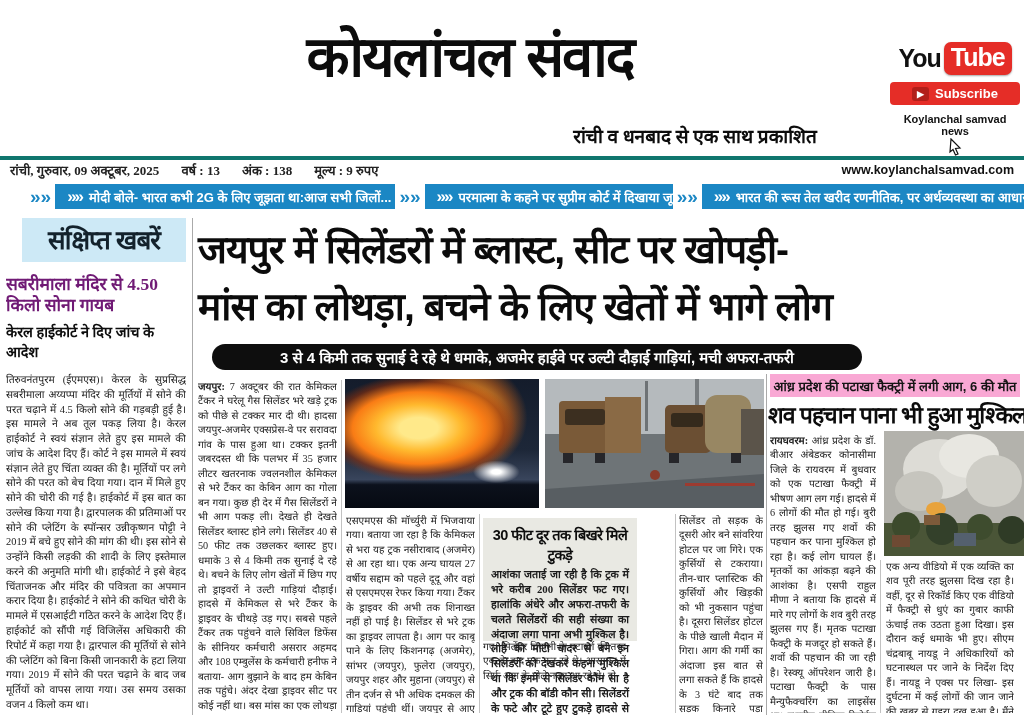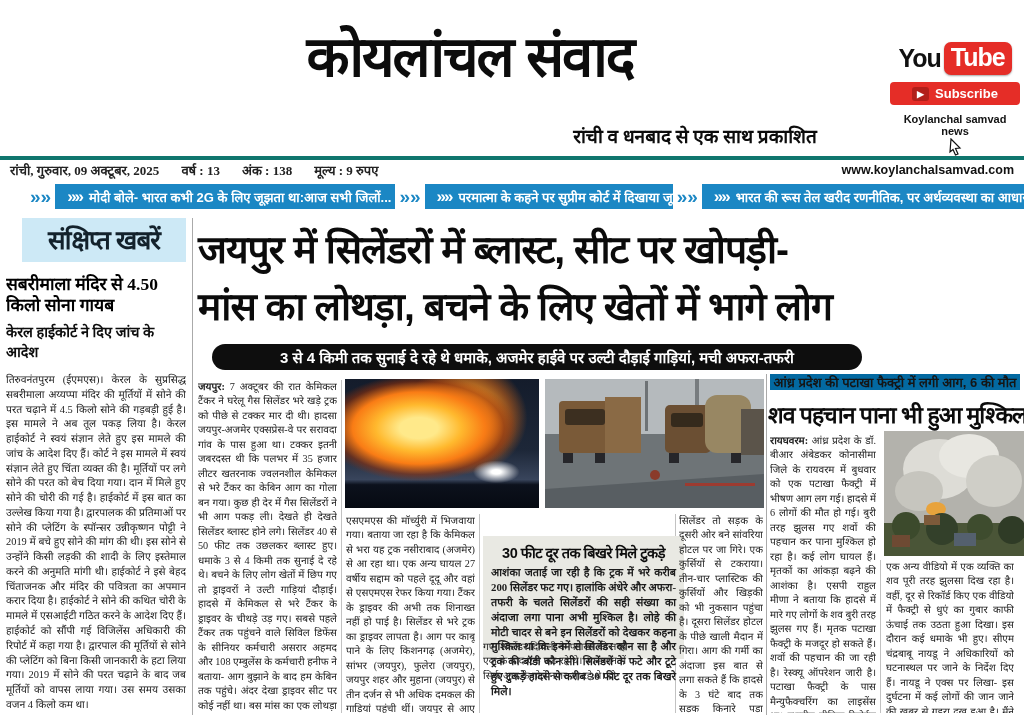--- a/index.html
+++ b/index.html
@@ -55,21 +55,21 @@
   .vr-c2{left:479px;top:514px;height:199px;background:#c2c2c2;}
   .vr-c3{left:675px;top:514px;height:199px;background:#c2c2c2;}
   .vr-mr{left:766px;top:374px;height:341px;}
   .vr-rs{left:880px;top:560px;height:153px;background:#c2c2c2;}
 
   
   .sb{position:absolute;left:6px;top:218px;width:180px;height:497px;overflow:hidden;}
   .sb-head{margin-left:16px;background:#cde9f6;color:#13222c;text-align:center;
            font-weight:bold;font-size:26px;line-height:44px;height:44px;
            font-family:"Liberation Sans",sans-serif;letter-spacing:-1px;}
-  .sb-h1{margin-top:12px;font-weight:bold;font-size:17.5px;line-height:1.2;color:#000000;}
+  .sb-h1{margin-top:12px;font-weight:bold;font-size:17.5px;line-height:1.2;color:#701a75;}
   .sb-sub{margin-top:5px;font-weight:bold;font-size:14.5px;color:#0d0d0d;}
   .sb-body{margin-top:12px;font-size:10.4px;line-height:1.42;text-align:justify;color:#222;}
 
   
   .hl{position:absolute;left:198px;top:222px;width:822px;
       font-family:"Liberation Sans",sans-serif;font-weight:bold;font-size:39px;
       letter-spacing:-1px;color:#0b0b0b;line-height:1.45;white-space:nowrap;}
   .pill{position:absolute;left:212px;top:344px;width:650px;height:26px;background:#0e0e0e;
         border-radius:14px;color:#fff;display:flex;align-items:center;justify-content:center;
         font-family:"Liberation Sans",sans-serif;font-weight:bold;font-size:15px;white-space:nowrap;text-align:center;}
@@ -85,29 +85,29 @@
   .ph-fire{left:345px;top:379px;width:194px;height:129px;
     background:
       radial-gradient(ellipse 30% 22% at 78% 72%, #fff 0 8%, rgba(255,255,255,0) 40%),
       radial-gradient(ellipse 55% 45% at 38% 38%, #ffe98a 0 18%, #ffb92e 40%, #f97c15 62%, rgba(150,50,10,.55) 80%, rgba(0,0,0,0) 92%),
       radial-gradient(ellipse 40% 55% at 62% 30%, #ff9c25 0 30%, rgba(230,110,20,.5) 60%, rgba(0,0,0,0) 80%),
       linear-gradient(to bottom,#141c2b 0%,#1d2738 55%,#39455c 78%,#0c111c 82%,#060a12 100%);}
   .ph-trucks{left:545px;top:379px;width:219px;height:129px;background:#b9bdbf;}
   .ph-smoke{left:884px;top:431px;width:140px;height:125px;background:#b6b5ae;}
 
   
-  .gbox{position:absolute;left:483px;top:536px;width:201px;height:123px;background:#e9e9e3;
+  .gbox{position:absolute;left:483px;top:518px;width:154px;height:123px;background:#e9e9e3;
         padding:6px 8px;box-sizing:border-box;}
   .gbox-t{font-weight:bold;font-size:14.5px;text-align:center;color:#0d0d0d;
           font-family:"Liberation Sans",sans-serif;letter-spacing:-.5px;}
   .gbox-b{margin-top:3px;font-size:10.8px;font-weight:600;line-height:1.38;
           text-align:justify;color:#1c1c1c;}
 
   
-  .kicker{position:absolute;left:770px;top:374px;width:250px;height:16px;background:#0369a1;
+  .kicker{position:absolute;left:770px;top:374px;width:250px;height:23px;background:#f9a8d4;
           display:flex;align-items:center;justify-content:center;font-weight:bold;
           font-size:13px;color:#151515;font-family:"Liberation Sans",sans-serif;white-space:nowrap;}
   .rs-hl{position:absolute;left:768px;top:398px;width:254px;text-align:center;
          font-family:"Liberation Sans",sans-serif;font-weight:bold;font-size:23px;
          letter-spacing:-1px;color:#0b0b0b;white-space:nowrap;}
   .rs-c1{left:770px;top:434px;width:106px;height:279px;}
   .rs-c2{left:886px;top:560px;width:128px;height:153px;}
 </style>
 </head>
 <body>

